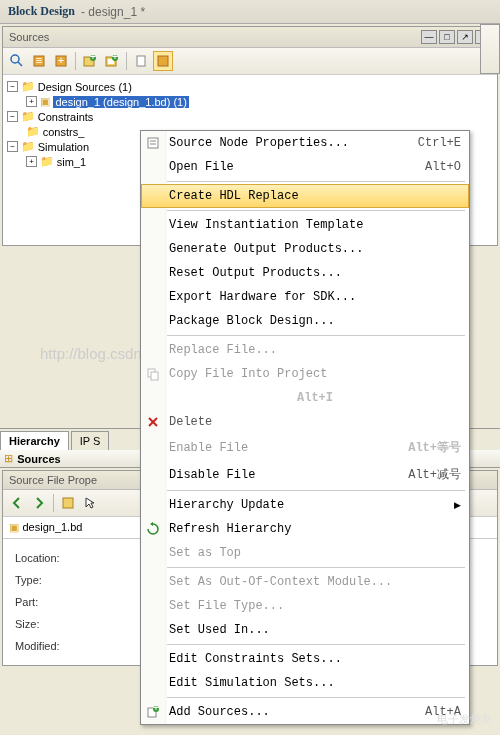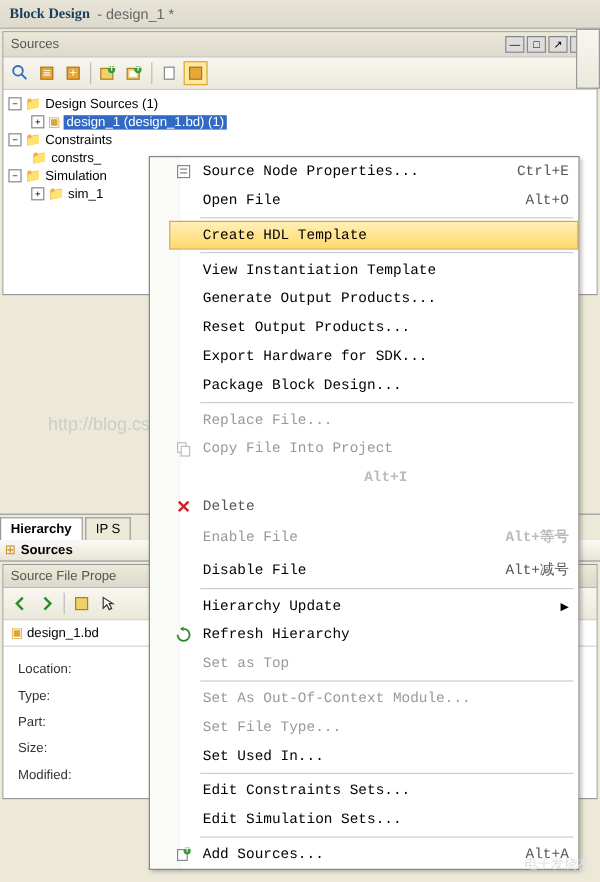--- a/index.html
+++ b/index.html
@@ -30,21 +30,21 @@
     .tab.active { background: white; font-weight: bold; }
     .sources-tab-row { display: flex; align-items: center; background: linear-gradient(#fafaf5, #e8e5d8); border-bottom: 1px solid #999; padding: 2px 4px; gap: 4px; }
     
     .prop-panel { background: #f5f3ec; border: 1px solid #999; margin: 2px; }
     .prop-toolbar { background: linear-gradient(#f8f6ef, #ebe8dc); padding: 3px 4px; display: flex; gap: 2px; align-items: center; border-bottom: 1px solid #ccc; }
     .prop-name-row { padding: 4px 6px; border-bottom: 1px solid #ccc; background: white; }
     .prop-grid { background: white; padding: 8px 12px; }
     .prop-row { display: flex; padding: 5px 0; }
     .prop-label { width: 70px; color: #333; }
     
-    .context-menu { position: absolute; top: 130px; left: 124px; width: 359px; background: linear-gradient(to right, #fafaf6 0%, #fafaf6 24px, #f2f0e8 24px, white 26px); border: 1px solid #888; box-shadow: 2px 2px 4px rgba(0,0,0,0.3); z-index: 100; padding-left: 16px; }
+    .context-menu { position: absolute; top: 130px; left: 140px; width: 330px; background: linear-gradient(to right, #fafaf6 0%, #fafaf6 24px, #f2f0e8 24px, white 26px); border: 1px solid #888; box-shadow: 2px 2px 4px rgba(0,0,0,0.3); z-index: 100; }
     .menu-item { display: flex; align-items: center; padding: 5px 8px 5px 28px; cursor: pointer; position: relative; }
     .menu-item.highlighted { background: linear-gradient(#fff0b8, #ffd86a); border: 1px solid #d8a838; padding: 4px 7px 4px 27px; }
     .menu-item.disabled { color: #999; cursor: default; justify-content: center; }
     .menu-icon { position: absolute; left: 4px; width: 16px; height: 16px; display: flex; align-items: center; justify-content: center; }
     .menu-label { flex: 1; font-family: "Courier New", monospace; font-size: 12px; }
     .menu-shortcut { color: #555; font-family: "Courier New", monospace; font-size: 12px; }
     .menu-item.disabled .menu-shortcut { color: #bbb; font-weight: bold; }
     .menu-sep { height: 1px; background: #ccc; margin: 2px 4px 2px 26px; }
     .menu-arrow { font-size: 9px; }
     
@@ -231,21 +231,21 @@
       </span>
       <span class="menu-label">Source Node Properties...</span>
       <span class="menu-shortcut">Ctrl+E</span>
     </div>
     <div class="menu-item">
       <span class="menu-label">Open File</span>
       <span class="menu-shortcut">Alt+O</span>
     </div>
     <div class="menu-sep"></div>
     <div class="menu-item highlighted">
-      <span class="menu-label">Create HDL Template</span>
+      <span class="menu-label">Create HDL Replace</span>
       <span class="menu-shortcut"></span>
     </div>
     <div class="menu-sep"></div>
     <div class="menu-item">
       <span class="menu-label">View Instantiation Template</span>
       <span class="menu-shortcut"></span>
     </div>
     <div class="menu-item">
       <span class="menu-label">Generate Output Products...</span>
       <span class="menu-shortcut"></span>

